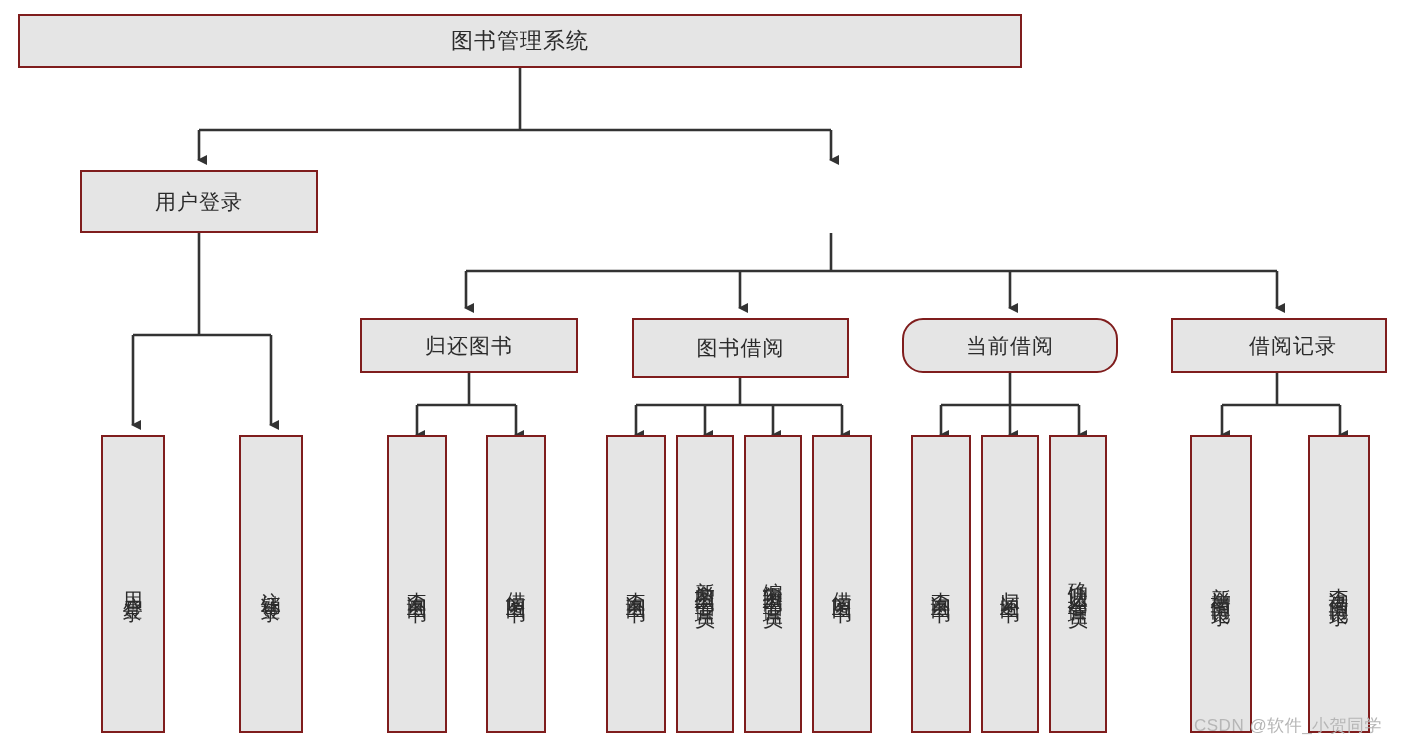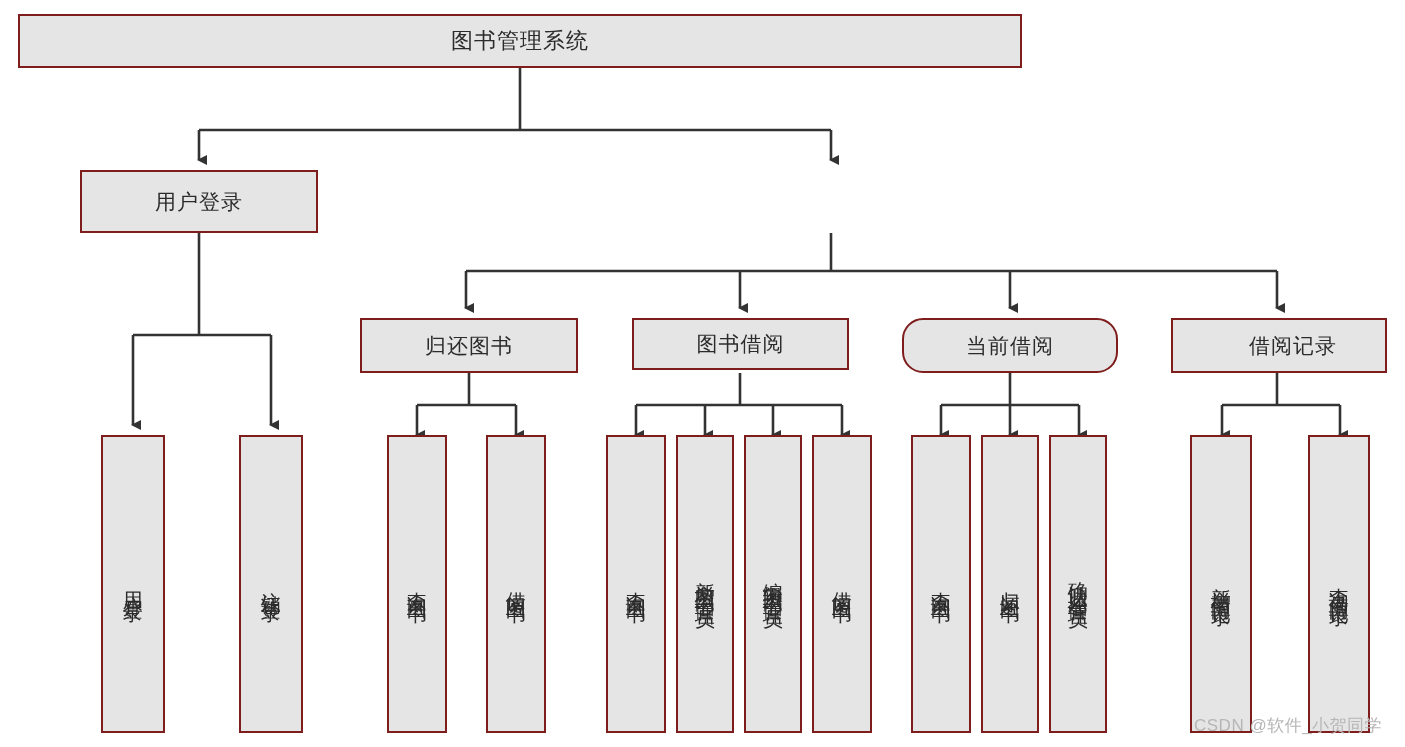--- a/index.html
+++ b/index.html
@@ -119,21 +119,21 @@
 
   <div class="node h" style="left:80px;top:170px;width:238px;height:63px;">
     <span>用户登录</span>
   </div>
 
 
   <div class="node h" style="left:360px;top:318px;width:218px;height:55px;">
     <span>归还图书</span>
   </div>
 
-  <div class="node h" style="left:632px;top:318px;width:217px;height:52px;">
+  <div class="node h" style="left:632px;top:318px;width:217px;height:60px;">
     <span>图书借阅</span>
   </div>
 
   <div class="node h" style="left:902px;top:318px;width:216px;height:55px;border-radius:21px;">
     <span>当前借阅</span>
   </div>
 
   <div class="node h" style="left:1171px;top:318px;width:216px;height:55px;padding-left:28px;">
     <span>借阅记录</span>
   </div>

